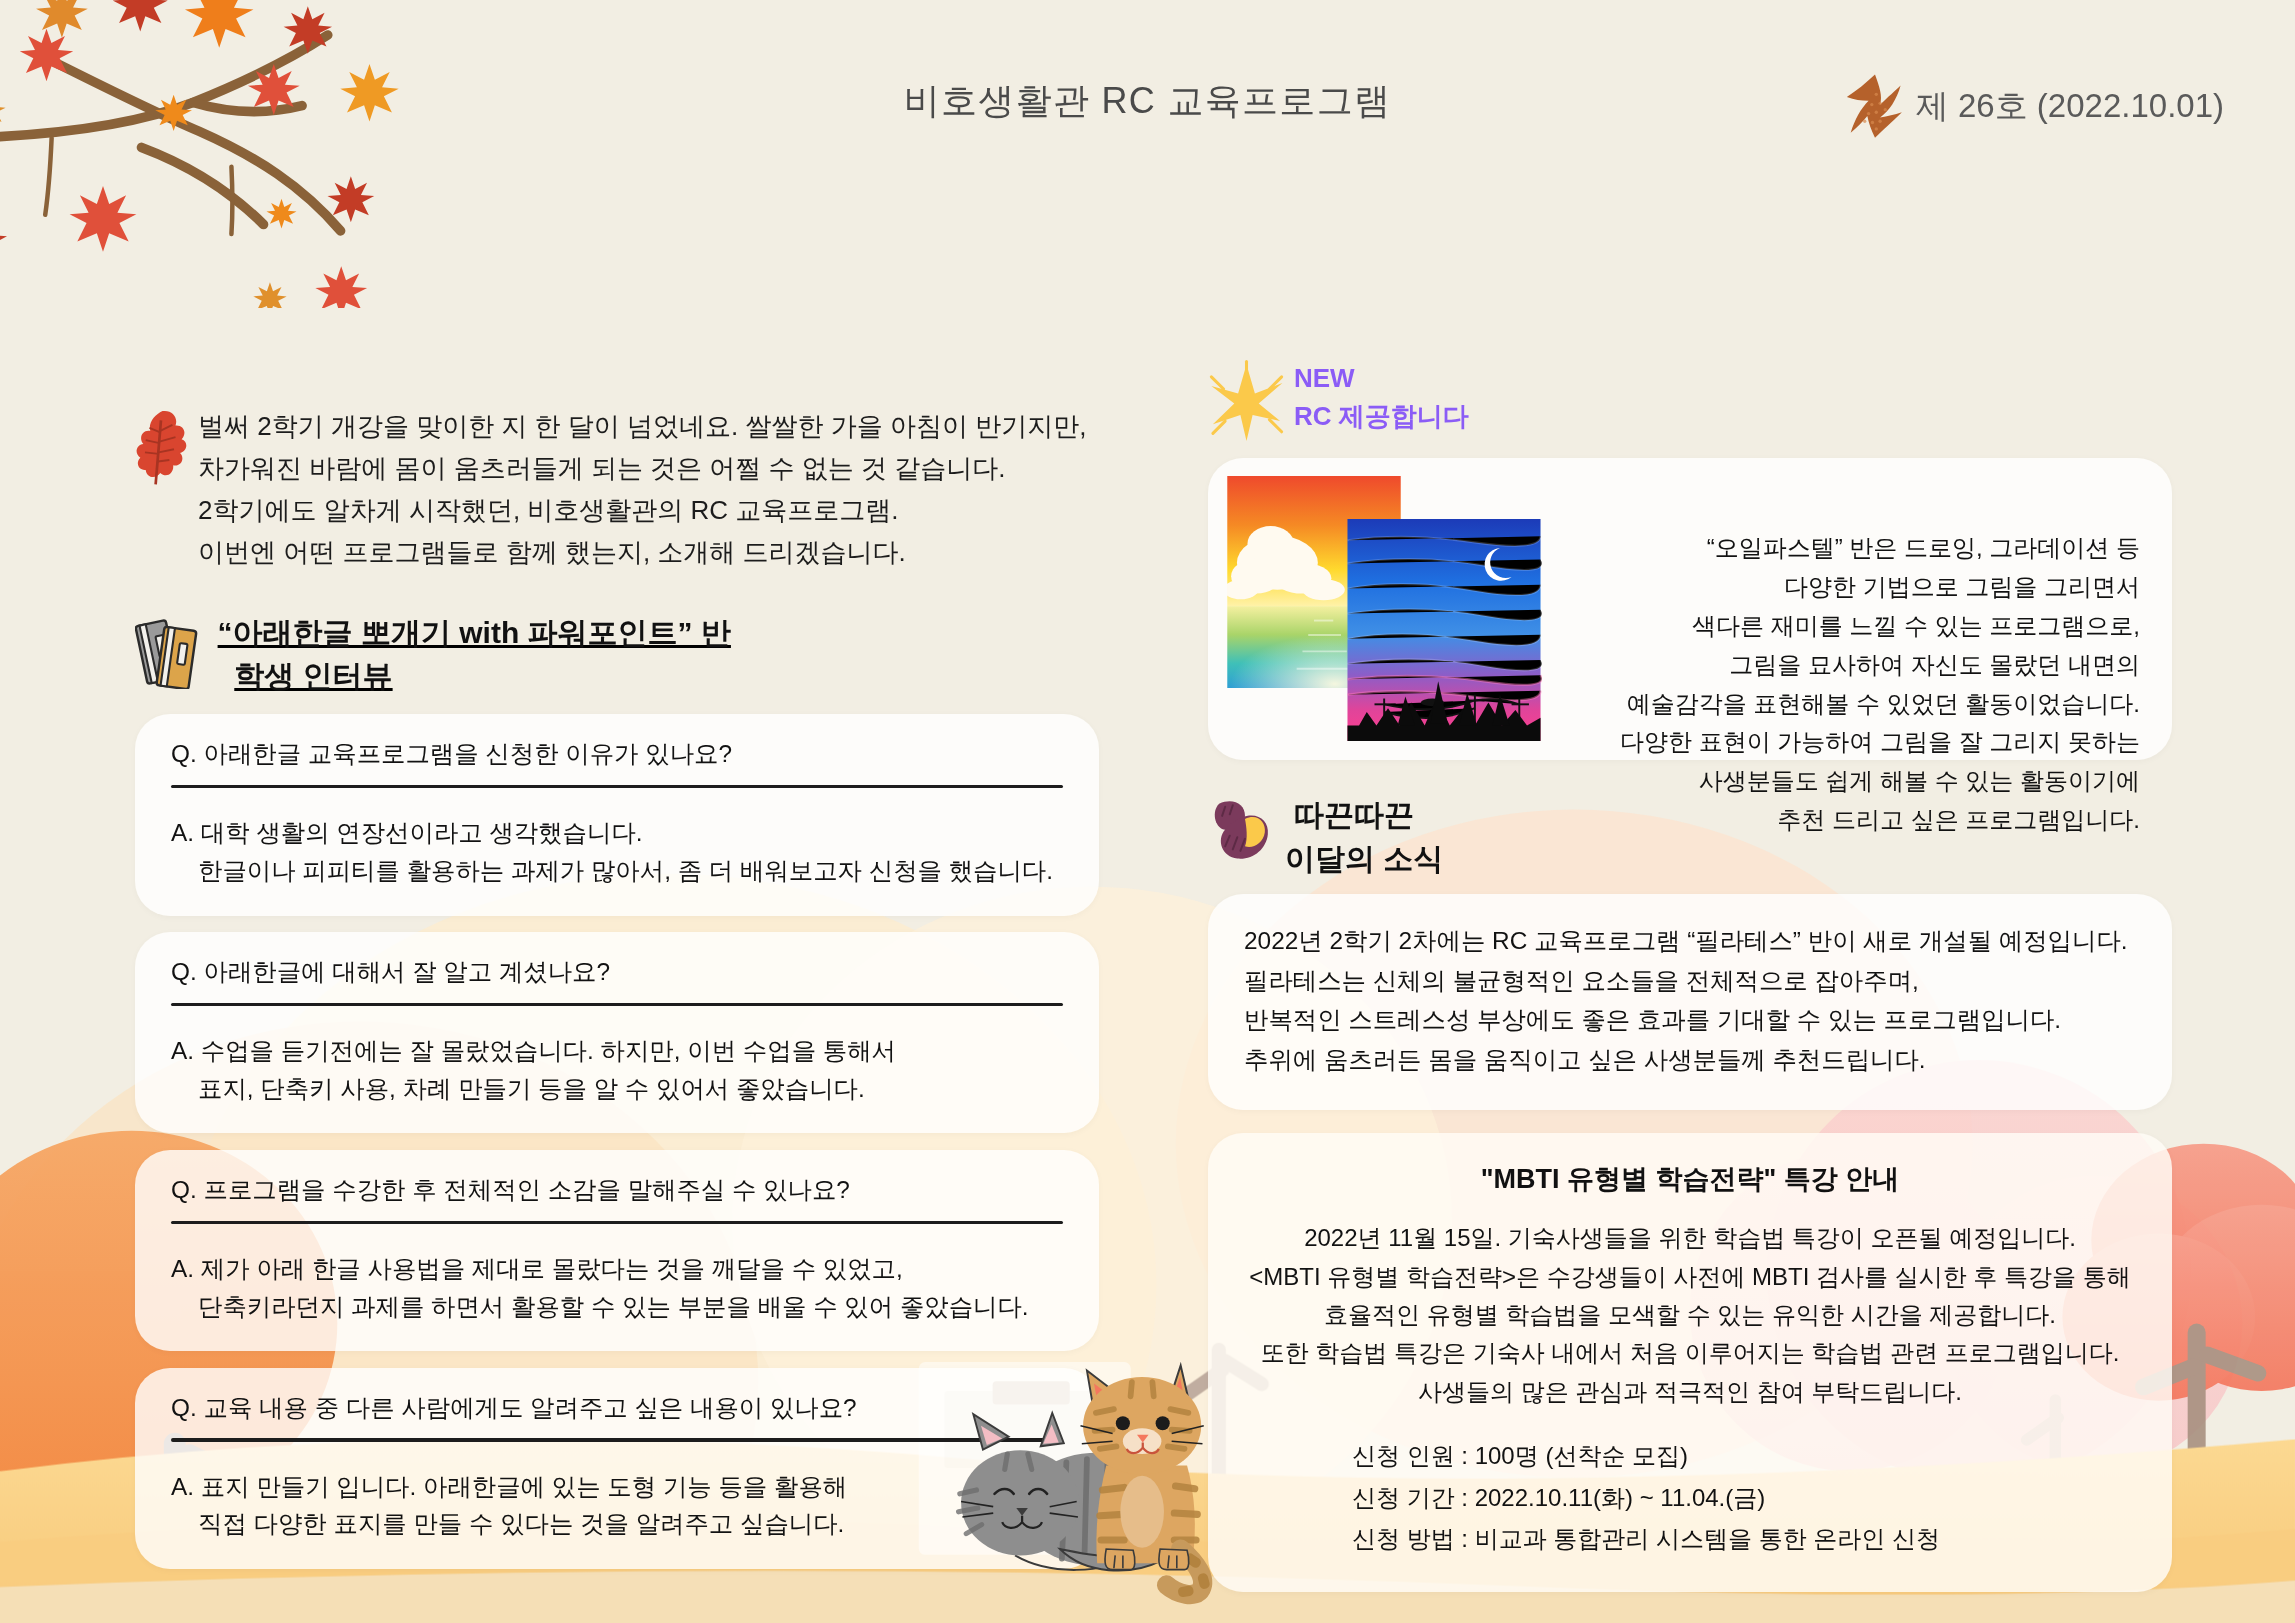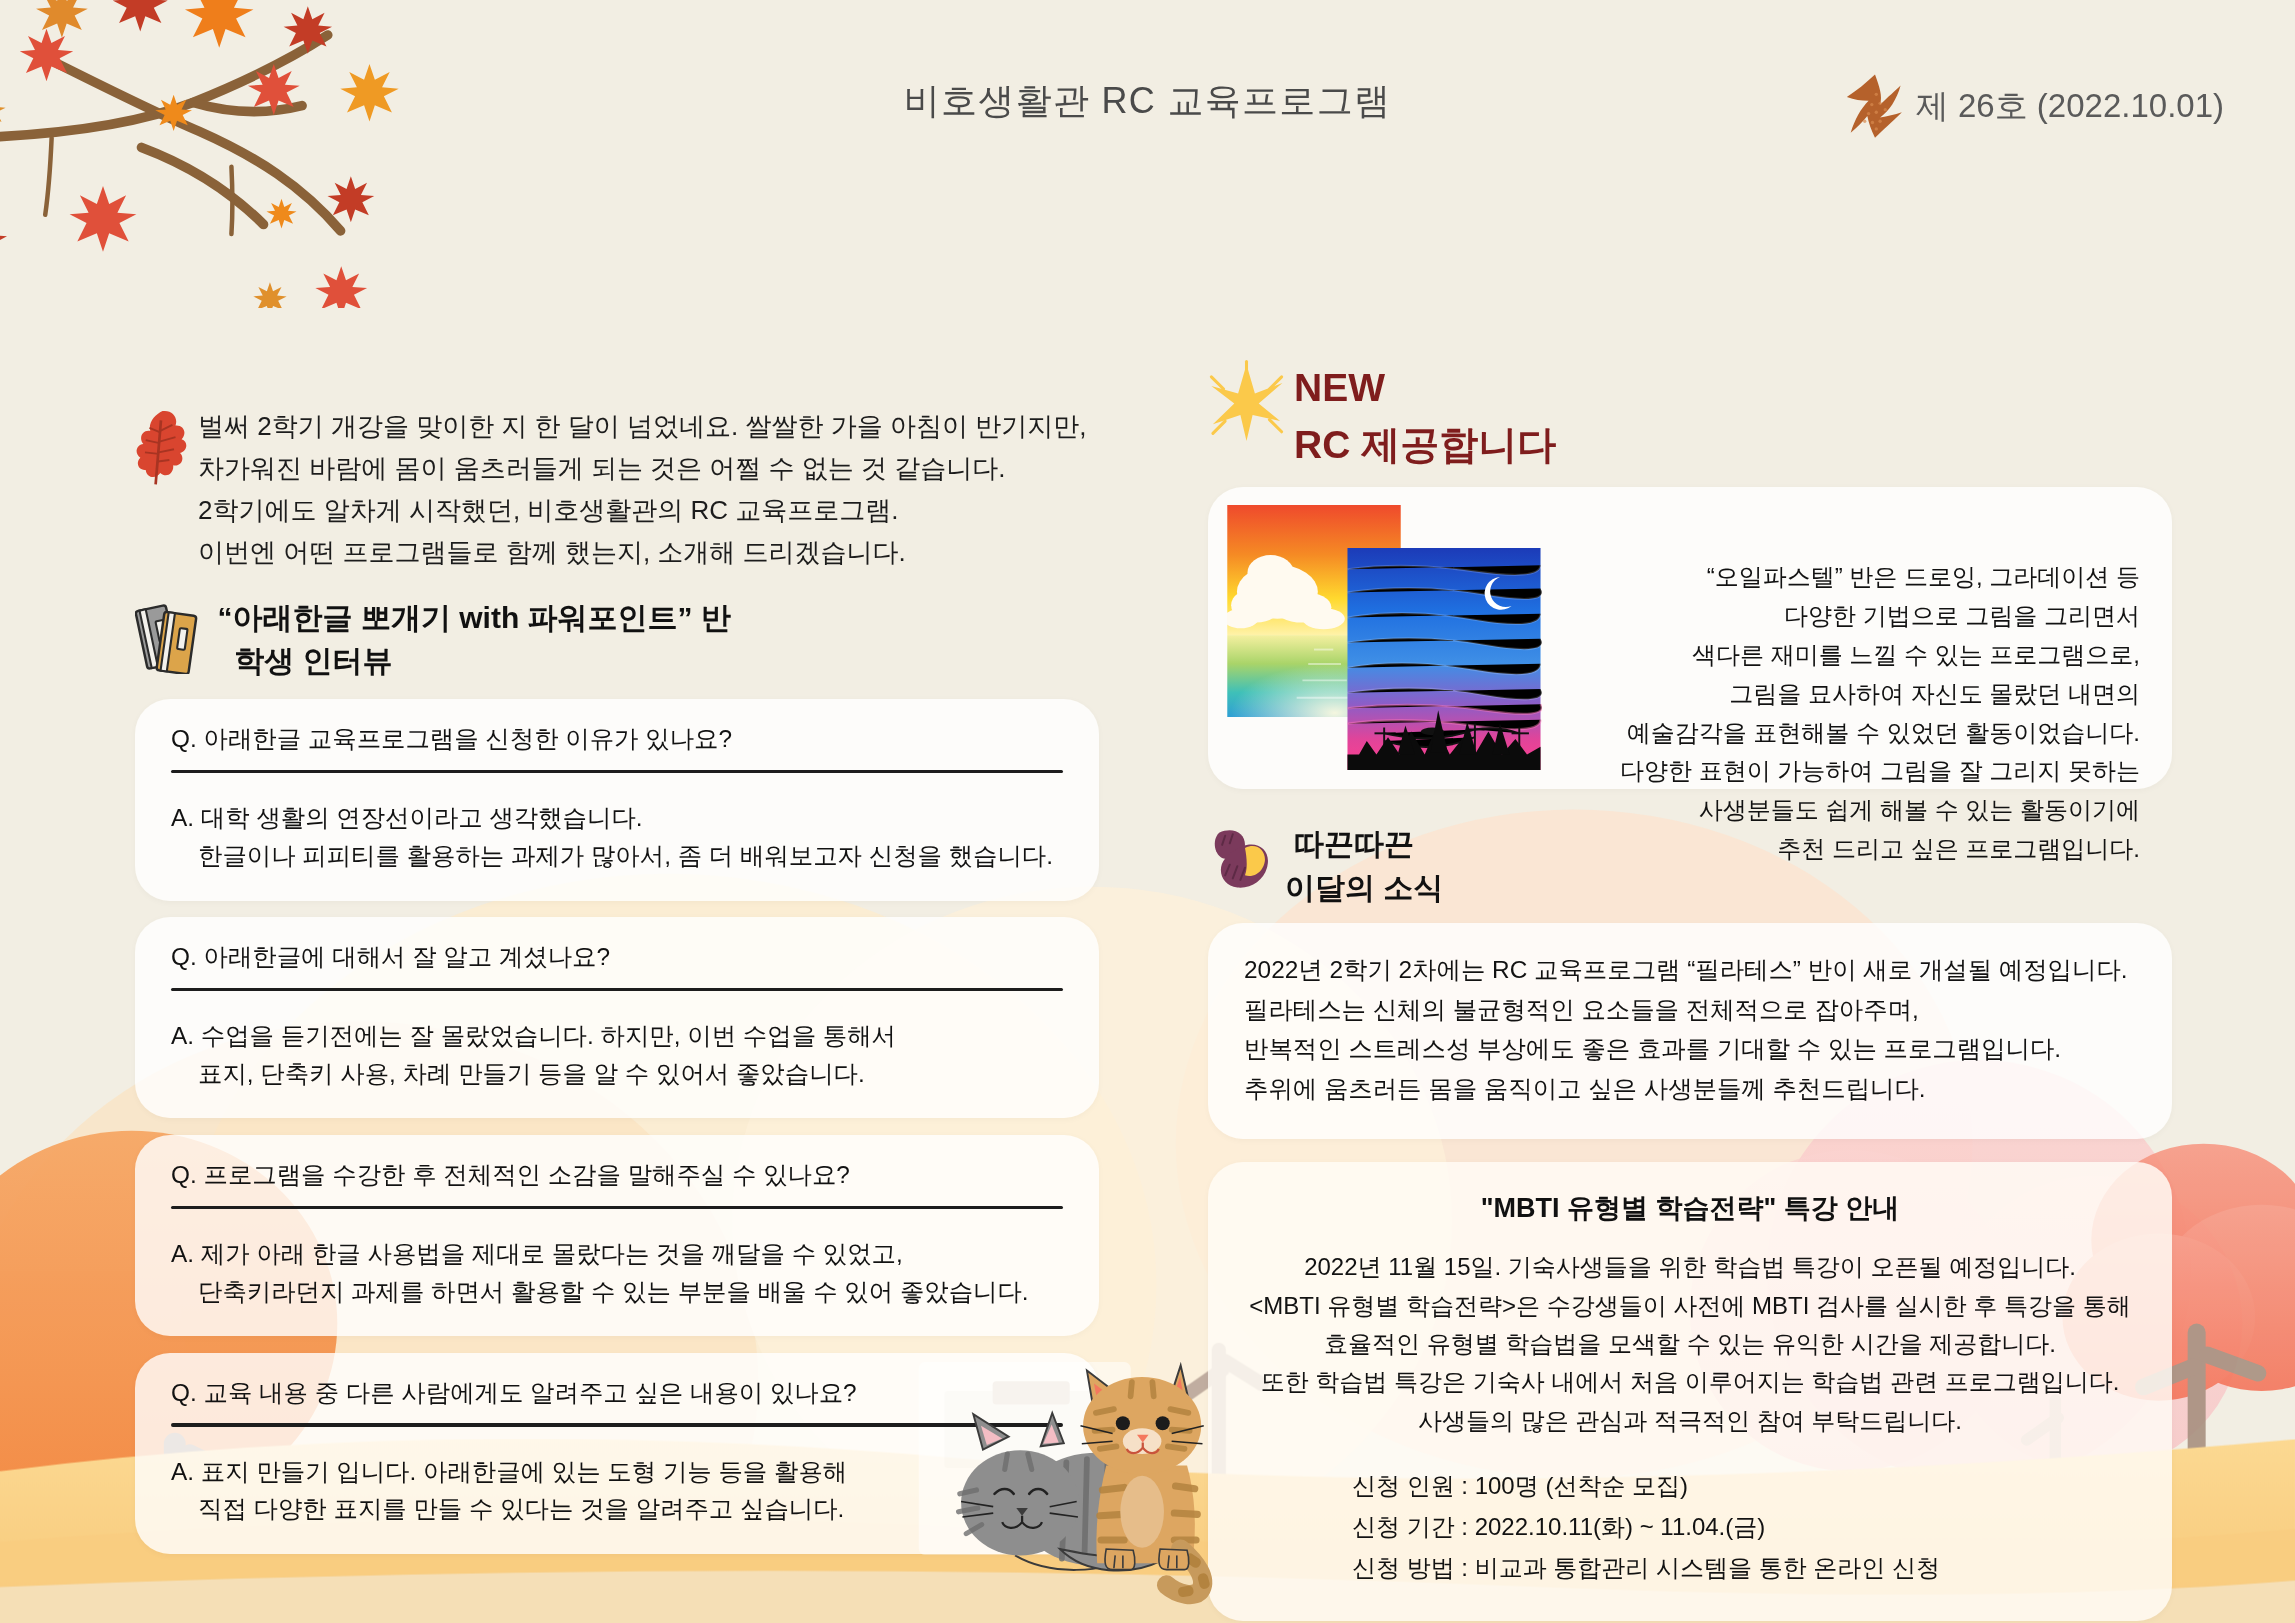--- a/index.html
+++ b/index.html
@@ -37,39 +37,39 @@
 
   
   .col-left  { position: absolute; left: 135px; top: 405px; width: 964px; z-index: 5; }
   .col-right { position: absolute; left: 1208px; top: 360px; width: 964px; z-index: 5; }
 
   
   .intro { display: flex; gap: 8px; align-items: flex-start; }
   .intro-lines { font-size: 26px; line-height: 1.62; color: #1c1c1c; }
 
   
-  .sec-head { display: flex; align-items: flex-start; gap: 11.6px; margin-top: 24px; }
+  .sec-head { display: flex; align-items: flex-start; gap: 11.6px; margin-top: 39px; text-decoration: underline; }
   .sec-head-text { font-size: 30px; font-weight: bold; color: #111; line-height: 1.42; }
 
   
   .qa-card {
     background: rgba(255,255,255,0.80);
     border-radius: 35px;
     padding: 22px 36px 26px 36px;
     margin-top: 16.7px;
     box-shadow: 0 1.3px 6.4px rgba(0,0,0,0.03);
   }
   .qa-q { font-size: 24.4px; color: #121212; line-height: 1.45; }
   .qa-rule { height: 3.2px; background: #1d1d1d; border-radius: 1.9px; margin: 13px 0 26px 0; }
   .qa-a { font-size: 24.4px; color: #121212; line-height: 1.55; }
   .qa-a .ind { display: block; padding-left: 27px; }
 
   
   .new-head { display: flex; align-items: flex-start; gap: 9px; }
-  .new-head-text { font-size: 39px; font-weight: bold; color: #7f1d1d; line-height: 1.45; }
+  .new-head-text { font-size: 26px; font-weight: bold; color: #8b5cf6; line-height: 1.45; }
 
   .pastel-card {
     position: relative;
     background: rgba(255,255,255,0.82);
     border-radius: 35px;
     margin-top: 14px;
     min-height: 302px;
     padding: 23px 30px;
     box-shadow: 0 1.3px 6.4px rgba(0,0,0,0.03);
   }

